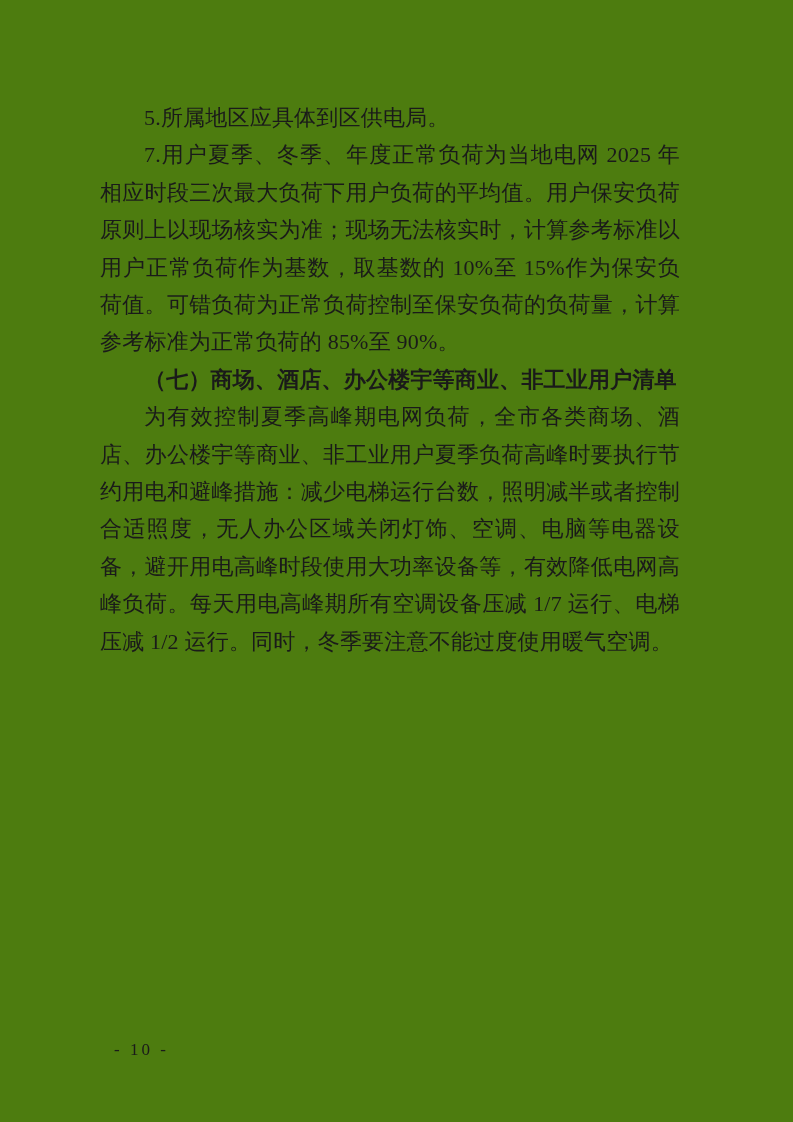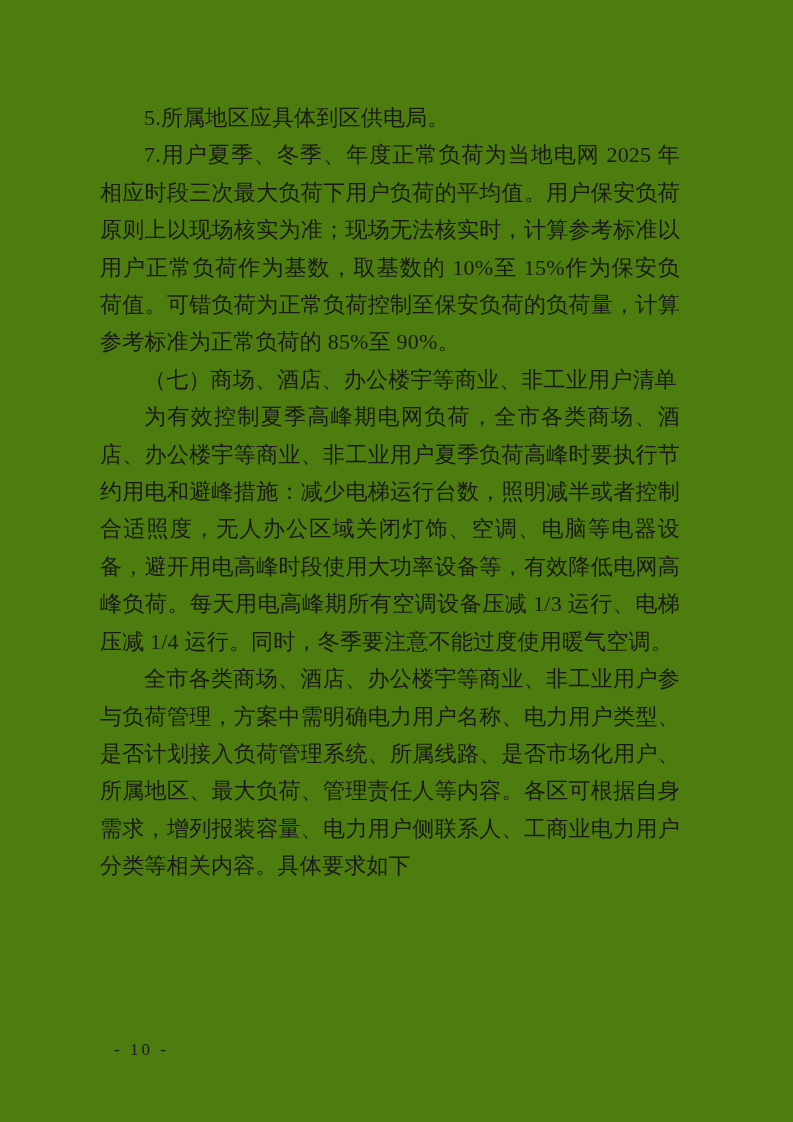--- a/index.html
+++ b/index.html
@@ -33,21 +33,21 @@
     margin: 0;
     font-size: 22px;
     line-height: 37.4px;
     letter-spacing: 0.2px;
     text-align: justify;
     text-indent: 2em;
     word-break: break-all;
     color: #1a1a1a;
   }
   .para.heading {
-    font-weight: normal;
+    font-weight: bold;
   }
   .page-footer {
     position: absolute;
     left: 114px;
     top: 1040px;
     font-size: 17px;
     letter-spacing: 3px;
     color: #1a1a1a;
     font-family: "Liberation Serif", "DejaVu Serif", serif;
     white-space: pre;
@@ -59,20 +59,19 @@
 <div class="page">
 
   <div class="doc-body">
     <p class="para">5.所属地区应具体到区供电局。</p>
 
 
     <p class="para">7.用户夏季、冬季、年度正常负荷为当地电网 2025 年相应时段三次最大负荷下用户负荷的平均值。用户保安负荷原则上以现场核实为准；现场无法核实时，计算参考标准以用户正常负荷作为基数，取基数的 10%至 15%作为保安负荷值。可错负荷为正常负荷控制至保安负荷的负荷量，计算参考标准为正常负荷的 85%至 90%。</p>
 
     <p class="para heading">（七）商场、酒店、办公楼宇等商业、非工业用户清单</p>
 
-    <p class="para">为有效控制夏季高峰期电网负荷，全市各类商场、酒店、办公楼宇等商业、非工业用户夏季负荷高峰时要执行节约用电和避峰措施：减少电梯运行台数，照明减半或者控制合适照度，无人办公区域关闭灯饰、空调、电脑等电器设备，避开用电高峰时段使用大功率设备等，有效降低电网高峰负荷。每天用电高峰期所有空调设备压减 1/3 运行、电梯压减 1/4 运行。同时，冬季要注意不能过度使用暖气空调。</p>
+    <p class="para">为有效控制夏季高峰期电网负荷，全市各类商场、酒店、办公楼宇等商业、非工业用户夏季负荷高峰时要执行节约用电和避峰措施：减少电梯运行台数，照明减半或者控制合适照度，无人办公区域关闭灯饰、空调、电脑等电器设备，避开用电高峰时段使用大功率设备等，有效降低电网高峰负荷。每天用电高峰期所有空调设备压减 1/7 运行、电梯压减 1/2 运行。同时，冬季要注意不能过度使用暖气空调。</p>
 
-    <p class="para">全市各类商场、酒店、办公楼宇等商业、非工业用户参与负荷管理，方案中需明确电力用户名称、电力用户类型、是否计划接入负荷管理系统、所属线路、是否市场化用户、所属地区、最大负荷、管理责任人等内容。各区可根据自身需求，增列报装容量、电力用户侧联系人、工商业电力用户分类等相关内容。具体要求如下</p>
   </div>
 
   <div class="page-footer">- 10 -</div>
 
 </div>
 
 </body></html>

